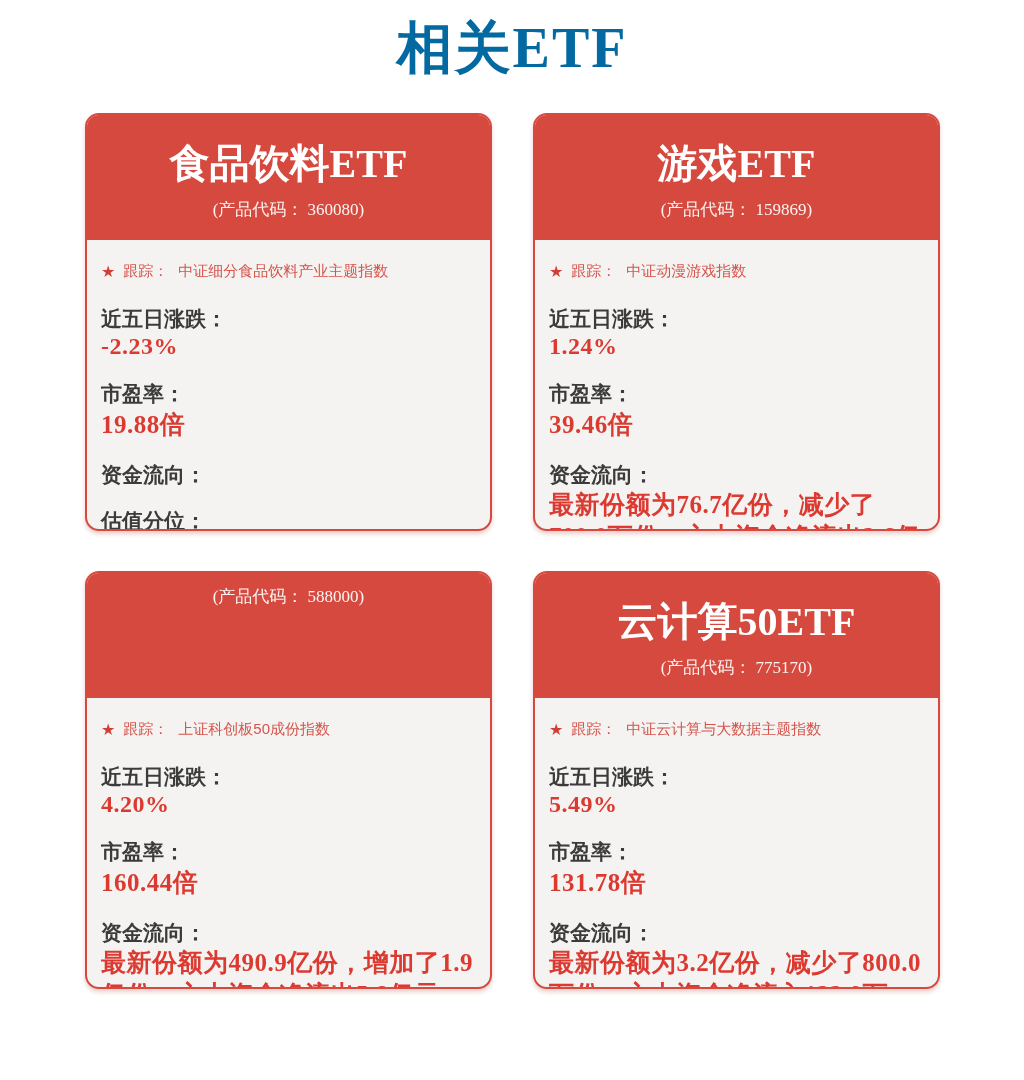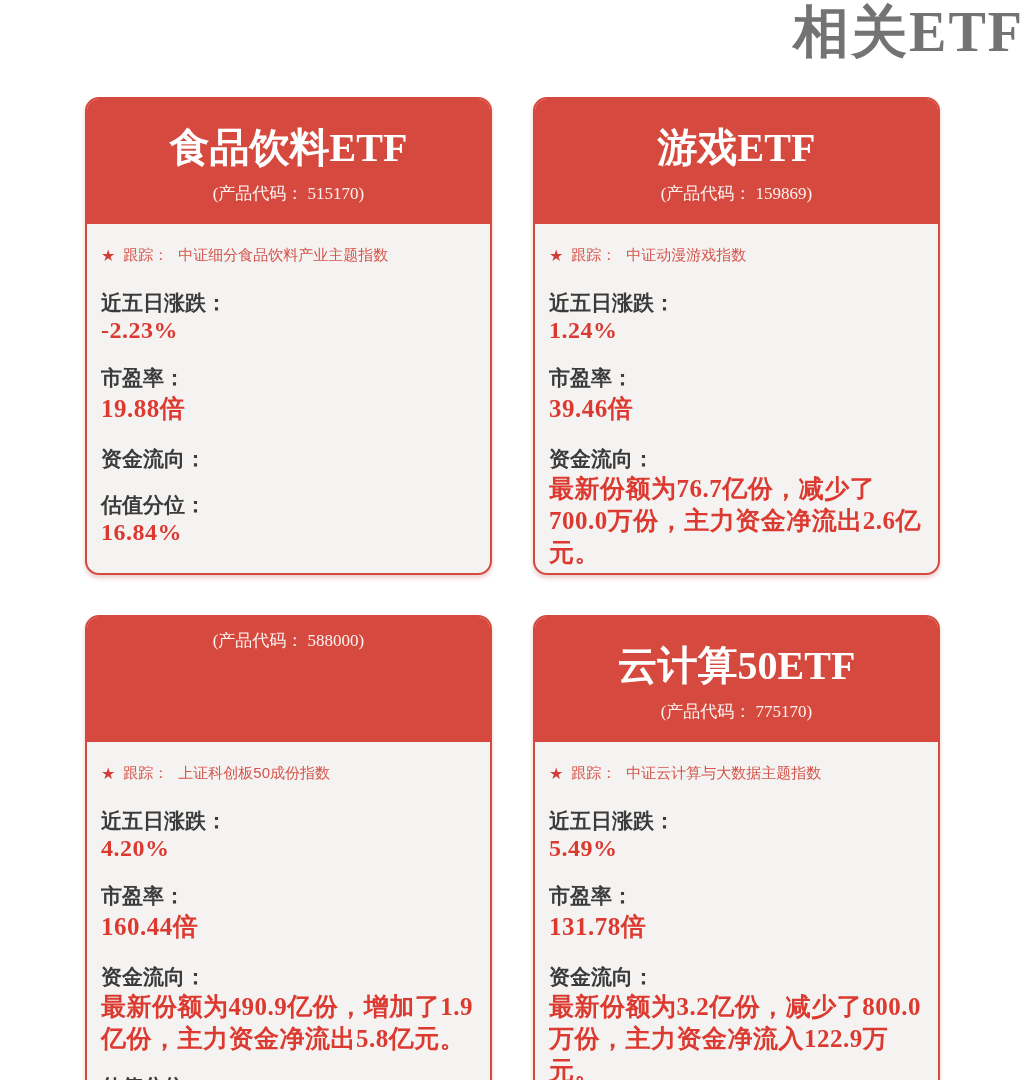--- a/index.html
+++ b/index.html
@@ -12,39 +12,40 @@
     position: relative;
     width: 1024px;
     height: 1080px;
     margin: 0 auto;
     background: #ffffff;
     overflow: hidden;
   }
   
   .page-title {
     margin: 0;
-    text-align: right;
+    padding-top: 16px;
+    text-align: center;
     font-size: 56px;
     font-weight: bold;
-    color: #737373;
+    color: #0369a1;
     letter-spacing: 2px;
     font-family: "Liberation Serif", "DejaVu Serif", sans-serif;
     line-height: 1.15;
   }
   
   .grid {
     display: grid;
     grid-template-columns: 407px 407px;
     column-gap: 41px;
     row-gap: 40px;
     padding: 33px 84px 0 85px;
   }
   .card {
     width: 407px;
-    height: 478px;
+    height: 418px;
     box-sizing: border-box;
     border: 2px solid #d6493e;
     border-radius: 14px;
     overflow: hidden;
     background: #f4f3f1;
     box-shadow: 0 3px 4px rgba(180,60,50,0.25);
     display: flex;
     flex-direction: column;
   }
   .card-header {
@@ -124,21 +125,21 @@
 </head>
 <body>
 
 <div class="page">
   <h1 class="page-title">相关ETF</h1>
 
   <div class="grid" id="card-grid">
   <section class="card">
     <header class="card-header">
       <h2 class="card-title">食品饮料ETF</h2>
-      <div class="card-code">(产品代码： 515170)</div>
+      <div class="card-code">(产品代码： 360080)</div>
     </header>
     <div class="card-body">
 
       <div class="track-row">
         <span class="star">★</span>
         <span class="track-label">跟踪：</span>
         <span class="track-value">中证细分食品饮料产业主题指数</span>
       </div>
 
       <div class="stat">

